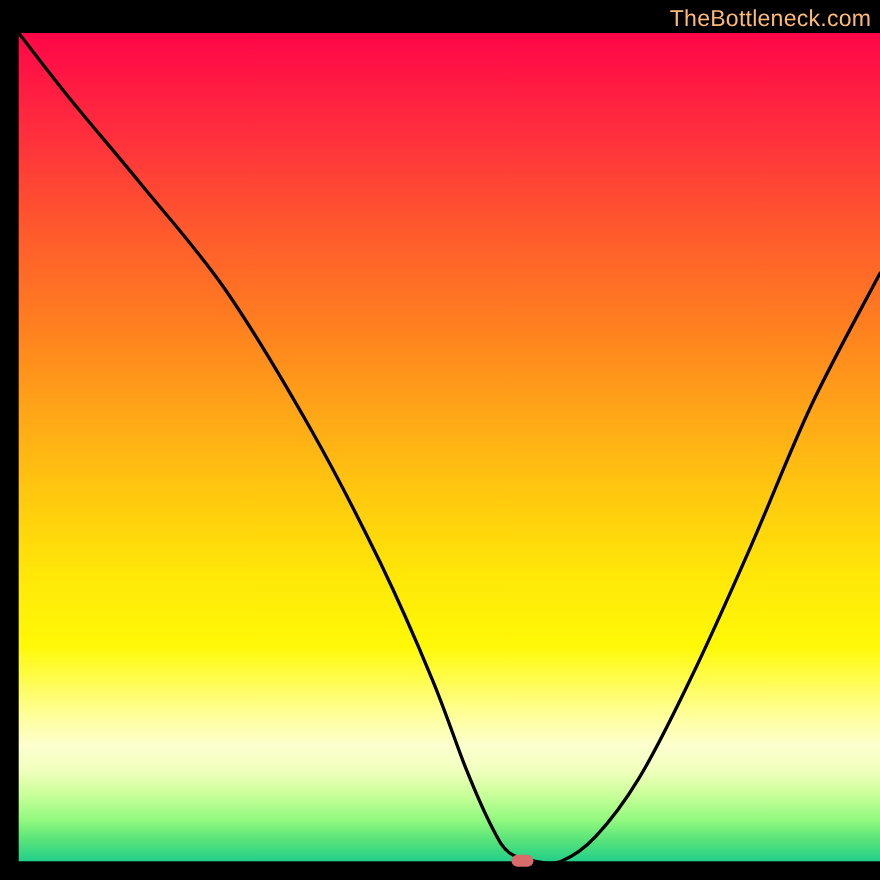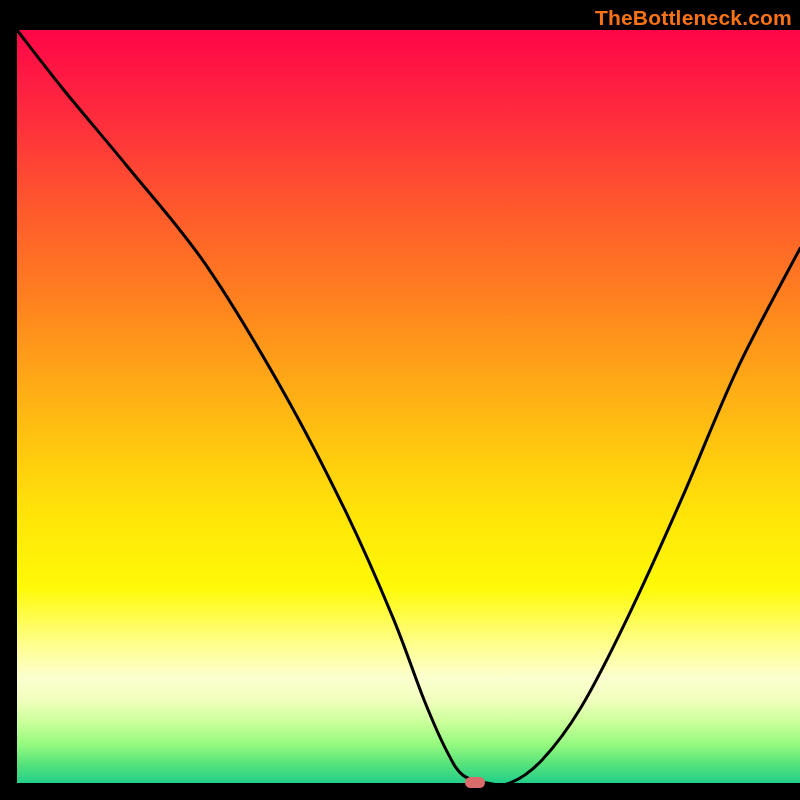--- a/index.html
+++ b/index.html
@@ -39,23 +39,23 @@
       #c9ff99 92%,
       #92f97e 95%,
       #56e27a 97.5%,
       #23cf8a 100%
     );
   }
   .watermark {
     position: absolute;
     top: 6px;
     right: 8px;
-    color: #f97316;
+    color: #fdba74;
     font-size: 21px;
-    font-weight: 700;
+    font-weight: 400;
     letter-spacing: 0.2px;
     user-select: none;
   }
   svg.curve {
     position: absolute;
     left: 17px;
     top: 30px;
     width: 783px;
     height: 753px;
     overflow: visible;

